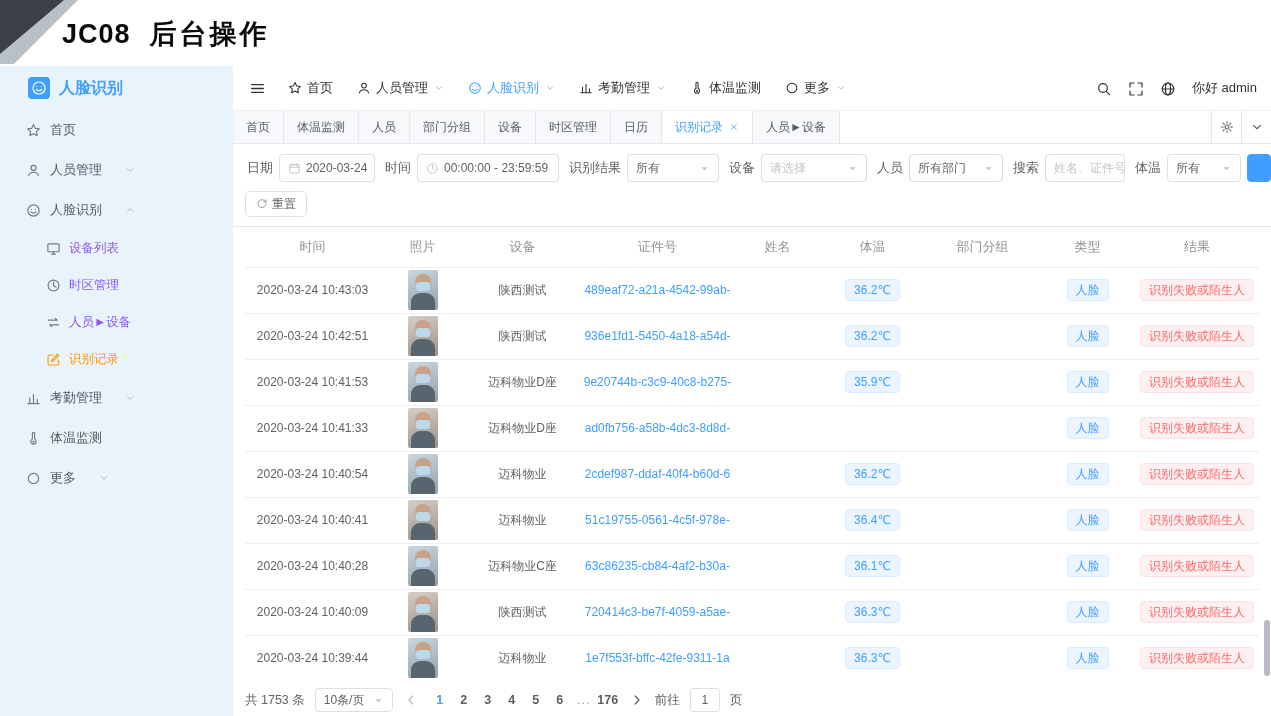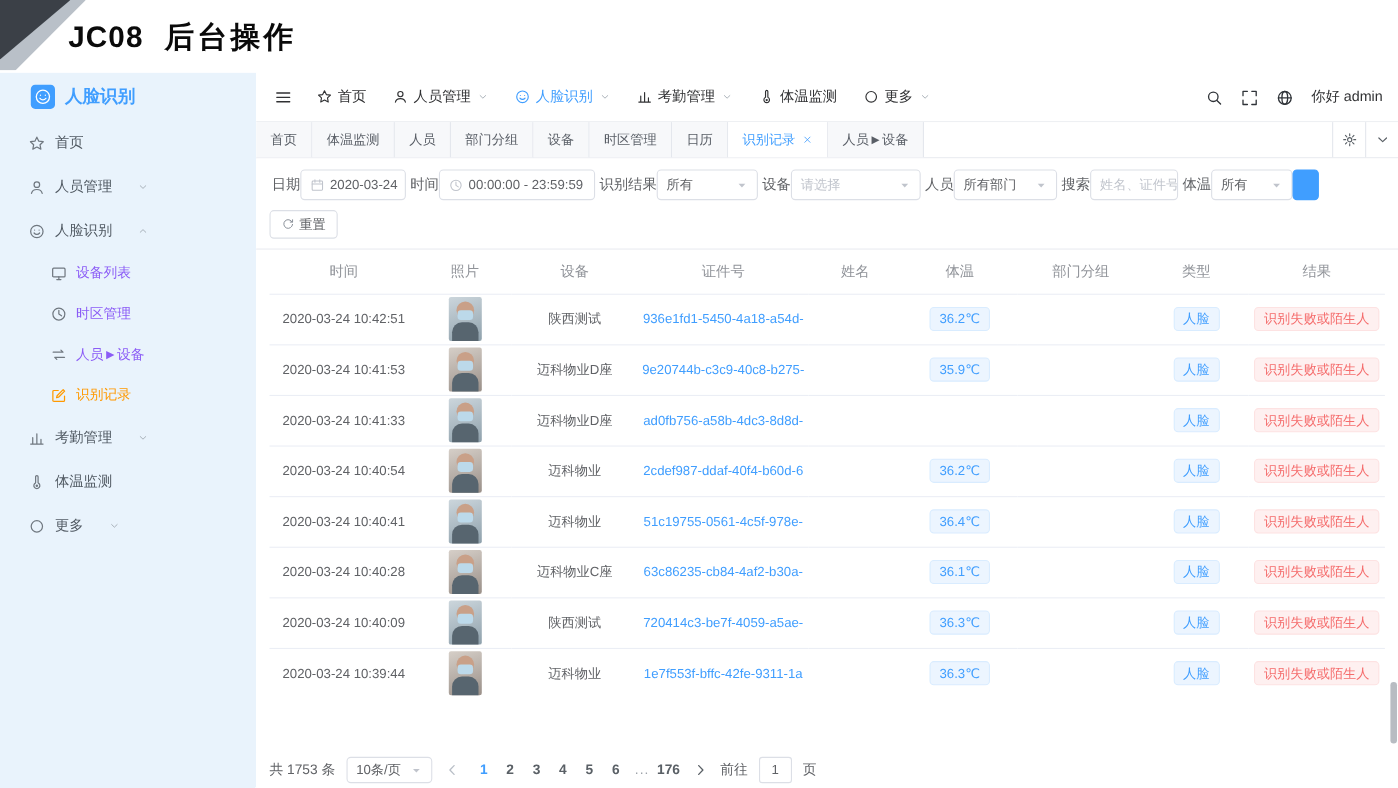--- a/index.html
+++ b/index.html
@@ -48,28 +48,28 @@
   .tab{display:flex;align-items:center;gap:6px;padding:0 13px;font-size:12px;color:#595e66;background:#f7f8fa;border-right:1px solid #e4e7ed;cursor:pointer;white-space:nowrap;}
   .tab.active{background:#fff;color:#409eff;}
   .x-ic{width:10px;height:10px;display:inline-block;color:#8a9099;}
   .tab.active .x-ic{color:#409eff;}
   .tab-tools{margin-left:auto;display:flex;}
   .tab-tool{width:30px;display:flex;align-items:center;justify-content:center;border-left:1px solid #e4e7ed;color:#5a6066;cursor:pointer;}
   .tool-ic{width:14px;height:14px;display:inline-block;}
 
   
   .filters{padding:10px 12px 9px;background:#fff;}
-  .f-row{display:flex;align-items:center;flex-wrap:nowrap;}
+  .f-row{display:flex;align-items:center;gap:6px;flex-wrap:nowrap;}
   .f-label{font-size:13px;color:#606266;white-space:nowrap;margin-left:4px;flex-shrink:0;}
   .f-label:first-child{margin-left:2px;}
   .ctrl{height:28px;border:1px solid #dcdfe6;border-radius:4px;background:#fff;display:flex;align-items:center;gap:5px;padding:0 8px;font-size:12px;color:#606266;flex-shrink:0;cursor:pointer;overflow:hidden;white-space:nowrap;}
   .f-ic{width:13px;height:13px;color:#c0c4cc;flex-shrink:0;display:inline-block;}
   .caret{width:11px;height:11px;color:#c0c4cc;margin-left:auto;flex-shrink:0;display:inline-block;}
   .ph{color:#c0c4cc;}
-  .w-date{width:96px;}.w-time{width:142px;}.w-result{width:92px;}.w-device{width:118px;}
+  .w-date{width:96px;}.w-time{width:142px;}.w-result{width:92px;}.w-device{width:106px;}
   .w-person{width:94px;}.w-search{width:80px;}.w-temp{width:74px;}
   .btn-primary{height:28px;background:#409eff;border:1px solid #409eff;color:#fff;border-radius:4px;display:flex;align-items:center;gap:4px;padding:0 11px;font-size:12px;cursor:pointer;flex-shrink:0;}
   .btn-ic{width:12px;height:12px;display:inline-block;}
   .btn-plain{height:26px;background:#fff;border:1px solid #dcdfe6;color:#606266;border-radius:4px;display:inline-flex;align-items:center;gap:4px;padding:0 10px;font-size:12px;cursor:pointer;margin-top:9px;}
   .btn-plain .btn-ic{color:#8a9099;}
   .divider{height:1px;background:#e4e7ed;}
 
   
   .table-wrap{position:relative;flex:1;overflow:hidden;padding:0 12px;background:#fff;}
   table{width:100%;border-collapse:collapse;table-layout:fixed;}
@@ -500,20 +500,31 @@
             <th>证件号</th>
             <th>姓名</th>
             <th>体温</th>
             <th>部门分组</th>
             <th>类型</th>
             <th>结果</th>
           </tr>
         </thead>
         <tbody>
             <tr>
+              <td>2020-03-24 10:43:03</td>
+              <td><span class="photo"><span class="ph-head"></span><span class="ph-mask"></span><span class="ph-body"></span></span></td>
+              <td>陕西测试</td>
+              <td class="id">489eaf72-a21a-4542-99ab-</td>
+              <td></td>
+              <td><span class="badge badge-blue">36.2℃</span></td>
+              <td></td>
+              <td><span class="badge badge-blue">人脸</span></td>
+              <td><span class="badge badge-red">识别失败或陌生人</span></td>
+            </tr>
+            <tr>
               <td>2020-03-24 10:42:51</td>
               <td><span class="photo"><span class="ph-head"></span><span class="ph-mask"></span><span class="ph-body"></span></span></td>
               <td>陕西测试</td>
               <td class="id">936e1fd1-5450-4a18-a54d-</td>
               <td></td>
               <td><span class="badge badge-blue">36.2℃</span></td>
               <td></td>
               <td><span class="badge badge-blue">人脸</span></td>
               <td><span class="badge badge-red">识别失败或陌生人</span></td>
             </tr>

